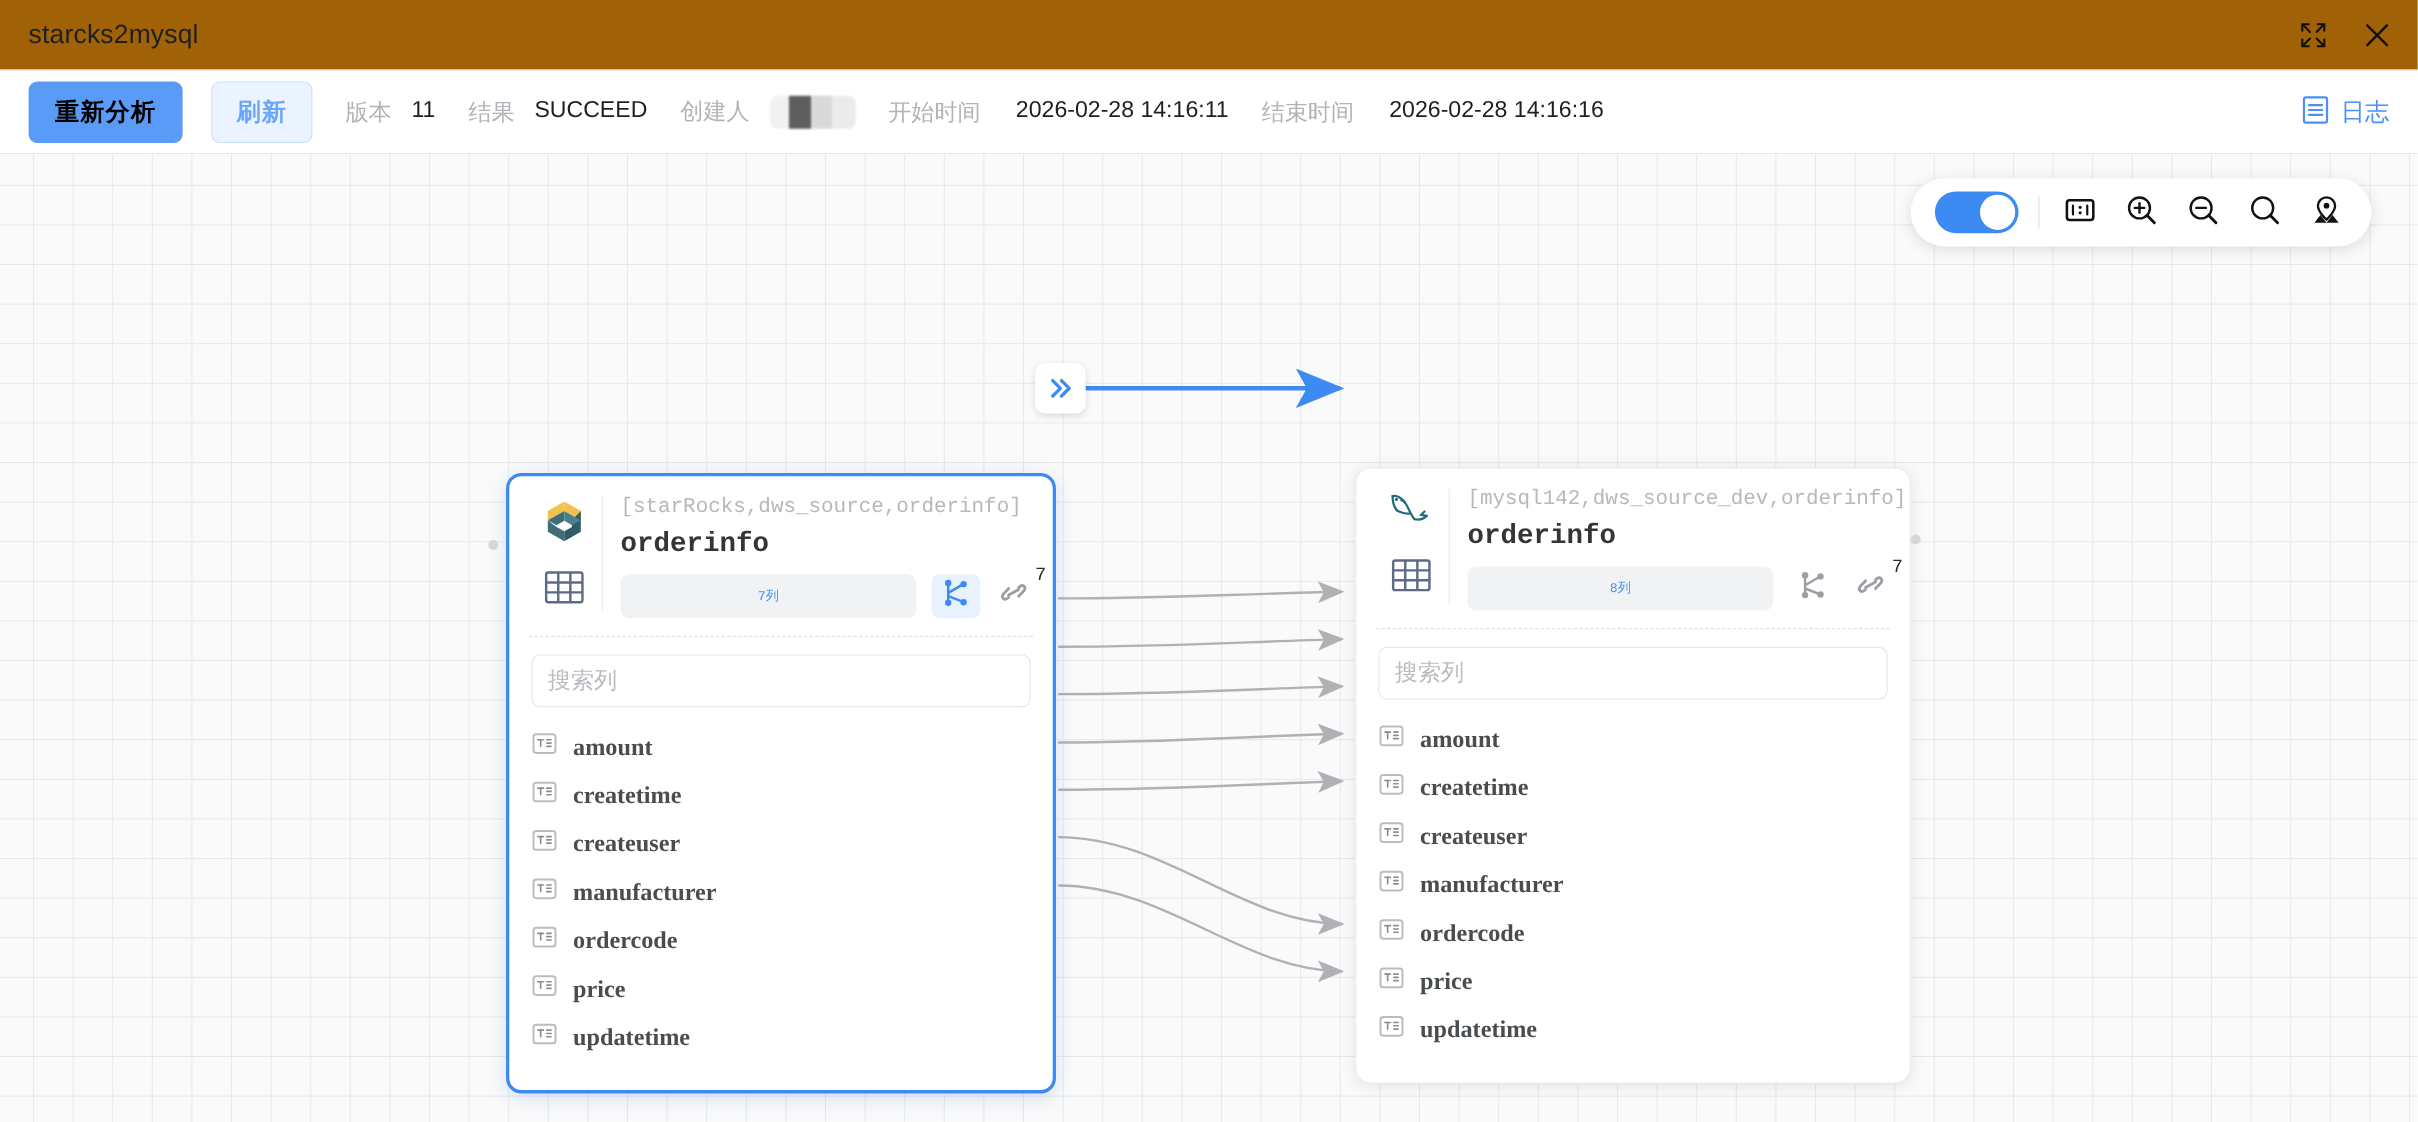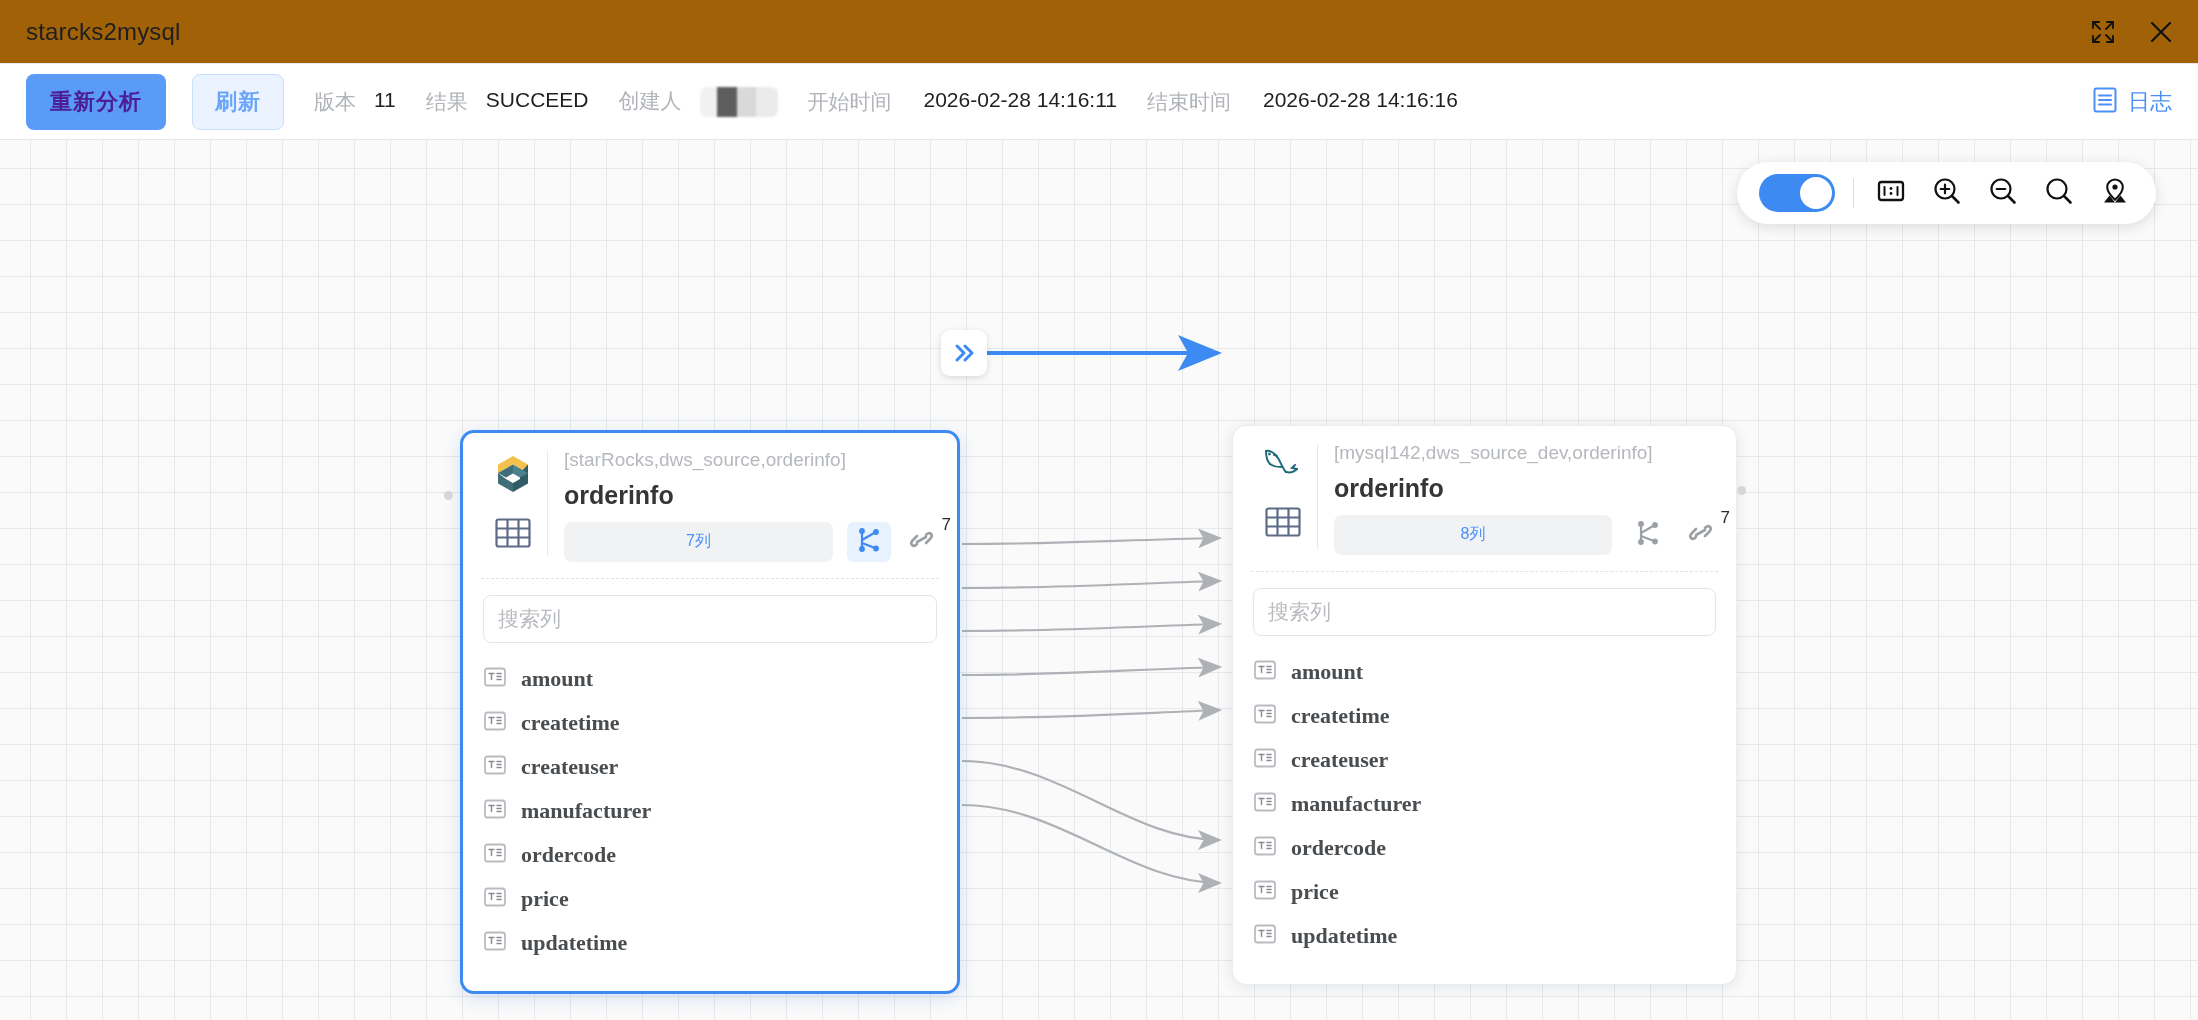--- a/index.html
+++ b/index.html
@@ -38,21 +38,21 @@
     height: 76px;
     background: #ffffff;
     border-bottom: 1px solid #e8e8e8;
     display: flex;
     align-items: center;
     padding: 0 26px;
     gap: 0;
   }
   .btn-primary {
     background: #5b9bf8;
-    color: #4c1d95;
+    color: #000000;
     border: none;
     border-radius: 8px;
     font-size: 22px;
     font-weight: 700;
     padding: 13px 24px;
     cursor: pointer;
     font-family: inherit;
     letter-spacing: 1px;
   }
   .btn-ghost {
@@ -143,20 +143,21 @@
   }
   .node.selected {
     border: 3px solid #3d8bf2;
     box-shadow: 0 4px 18px rgba(60,120,220,.20);
   }
   .node.plain { border: 1px solid #ececec; }
 
   .node-head {
     display: flex;
     padding: 16px 18px 0 18px;
+    font-family: Liberation Mono, monospace;
   }
   .logo-col {
     width: 64px;
     display: flex; flex-direction: column; align-items: center;
     gap: 14px;
     padding-top: 4px;
   }
   .head-sep { width: 1px; background: #e9e9e9; margin: 2px 16px 6px 2px; }
   .head-body { flex: 1; min-width: 0; }
   .node-path {
@@ -177,21 +178,21 @@
     margin-top: 12px;
     gap: 14px;
   }
   .col-badge {
     flex: 1;
     background: #f1f2f4;
     border-radius: 8px;
     height: 40px;
     display: flex; align-items: center; justify-content: center;
     color: #4a90f7;
-    font-size: 16px;
+    font-size: 12px;
   }
   .icon-btn {
     width: 44px; height: 40px;
     display: flex; align-items: center; justify-content: center;
     border-radius: 7px;
     cursor: pointer;
     flex: none;
   }
   .icon-btn.active { background: #e8f1fe; }
   .link-wrap { position: relative; display: flex; align-items: center; cursor: pointer; flex: none; }

